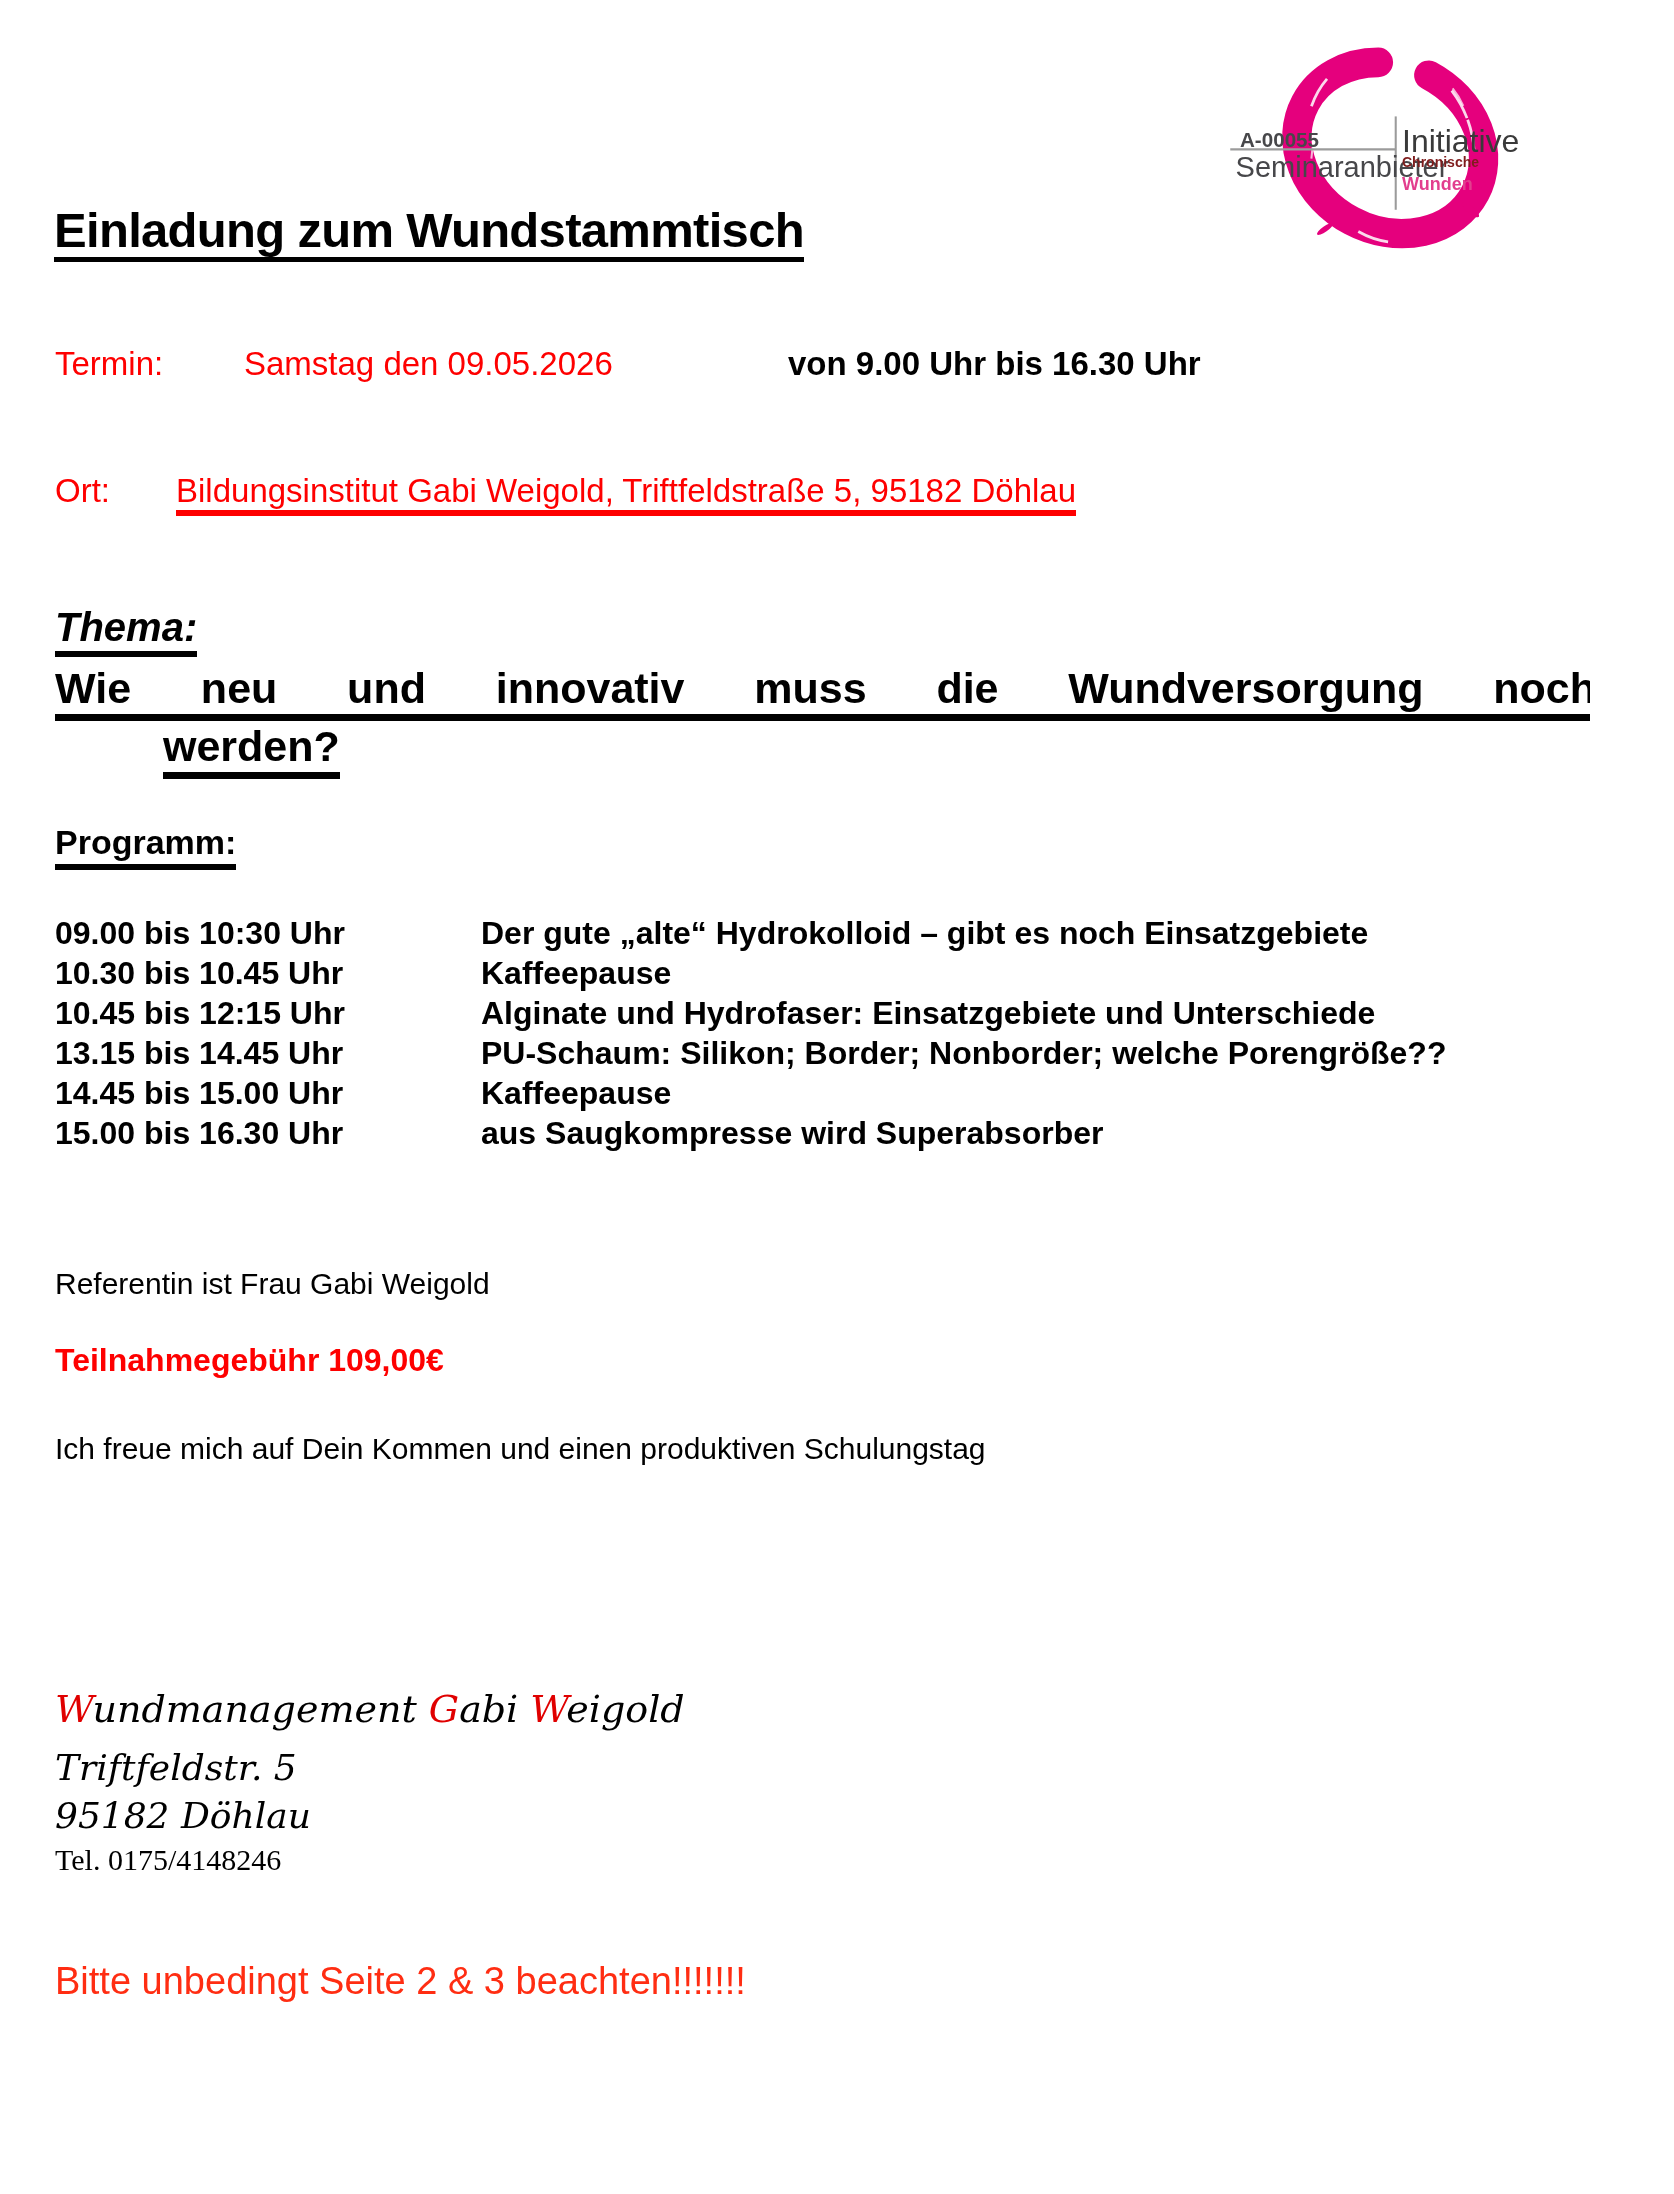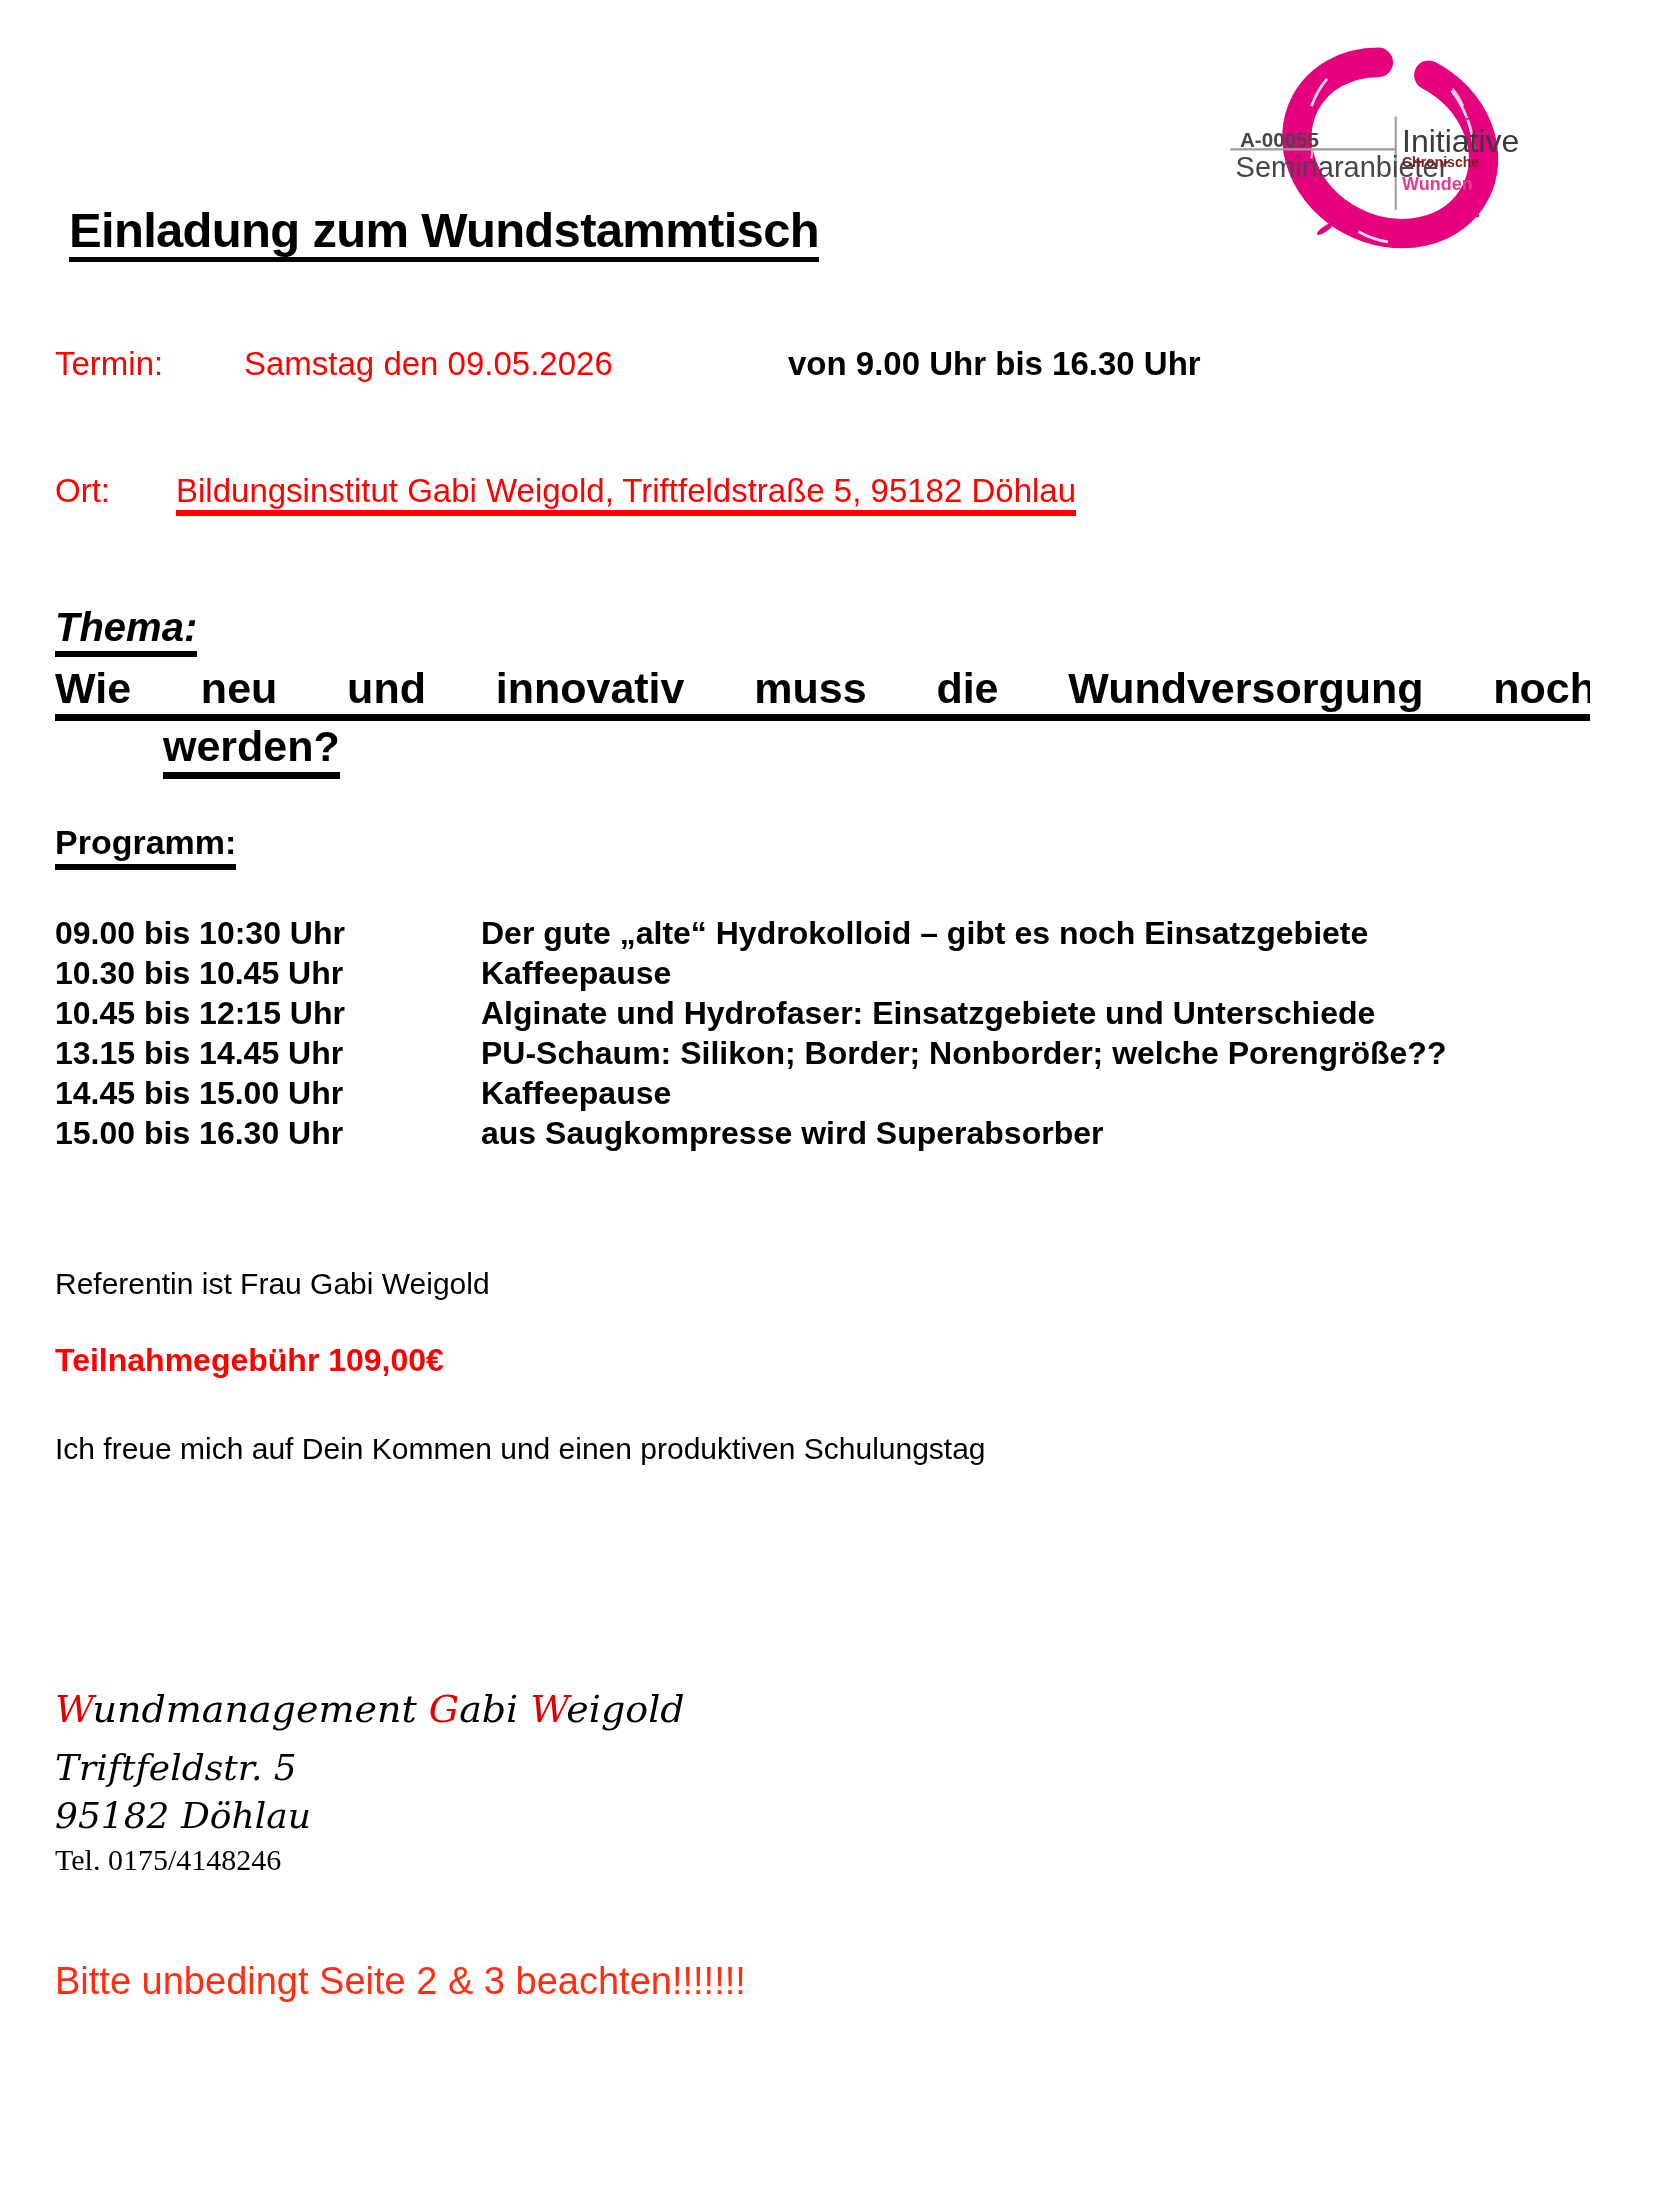--- a/index.html
+++ b/index.html
@@ -11,21 +11,21 @@
   .logo{left:1215px;top:45px;width:323px;height:230px;}
   .logo svg{position:absolute;left:0;top:0;}
   .logo .ltxt{position:absolute;white-space:nowrap;line-height:1;}
   .l-reg   {left:25px;top:85px;font-size:20.6px;font-weight:700;color:#47474a;}
   .l-sem   {left:20.6px;top:108px;font-size:29px;color:#47474a;}
   .l-init  {left:187px;top:80px;font-size:32px;color:#3a3a3a;}
   .l-chron {left:187px;top:110px;font-size:14px;font-weight:700;color:#7f1d1d;}
   .l-wund  {left:187px;top:130px;font-size:18px;font-weight:700;color:#e23e8e;}
 
   
-  .title{left:69px;top:205px;font-size:49px;font-weight:700;letter-spacing:-0.7px;
+  .title{left:54px;top:205px;font-size:49px;font-weight:700;letter-spacing:-0.7px;
          line-height:1.03;color:#000;border-bottom:5.5px solid #000;padding-bottom:1.4px;white-space:nowrap;}
 
   
   .lbl-red{font-size:33px;color:#fe0000;line-height:1;white-space:nowrap;}
   .val-red-b{font-size:33px;font-weight:400;color:#fe0000;line-height:1;white-space:nowrap;}
   .val-blk-b{font-size:33px;font-weight:700;color:#000;line-height:1;white-space:nowrap;}
   .ort-val{border-bottom:6.2px solid #fe0000;padding-bottom:3.4px;}
 
   
   .thema-lbl{left:55px;top:607px;font-size:40px;font-weight:700;font-style:italic;line-height:1;

